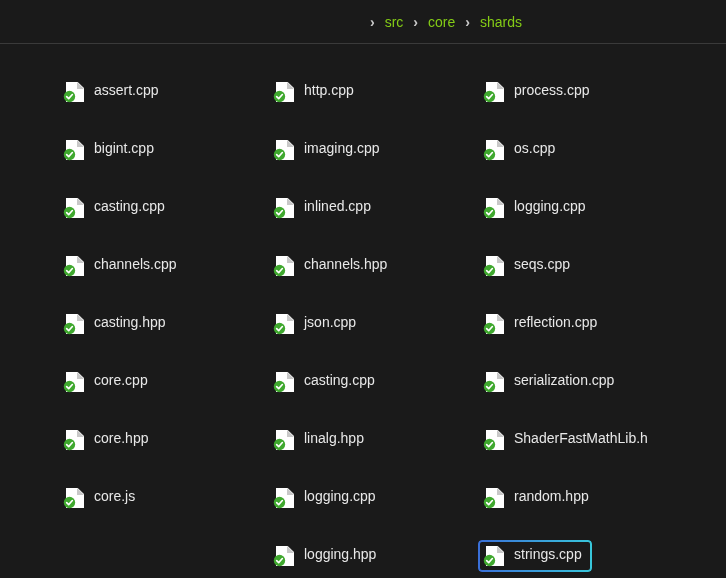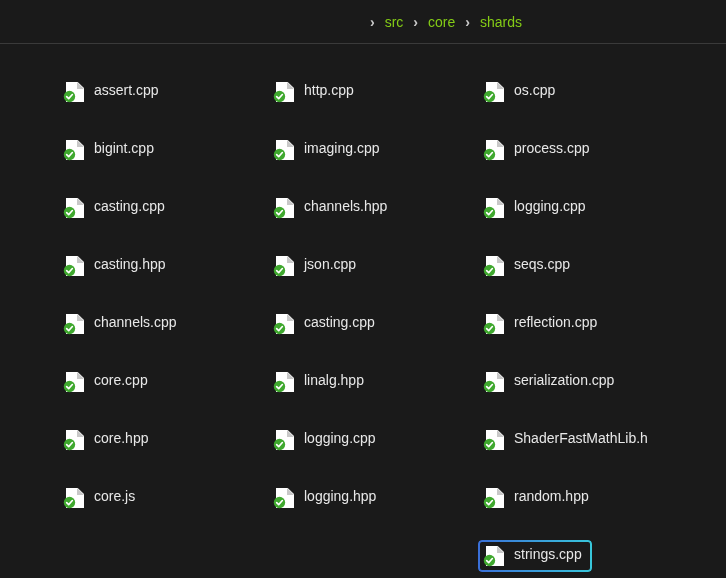--- a/index.html
+++ b/index.html
@@ -154,32 +154,32 @@
       </div>
       <div class="file-item">
         <div class="file-icon">
           <div class="file-page"></div>
           <div class="file-fold"></div>
           <svg class="badge-check" viewBox="0 0 16 16">
             <circle cx="8" cy="8" r="7" fill="#3fa82e"></circle>
             <path d="M4.5 8.2 L7 10.6 L11.5 5.6" stroke="#fff" stroke-width="2" fill="none" stroke-linecap="round" stroke-linejoin="round"></path>
           </svg>
         </div>
+        <span class="file-label">channels.cpp</span>
+      </div>
+      <div class="file-item">
+        <div class="file-icon">
+          <div class="file-page"></div>
+          <div class="file-fold"></div>
+          <svg class="badge-check" viewBox="0 0 16 16">
+            <circle cx="8" cy="8" r="7" fill="#3fa82e"></circle>
+            <path d="M4.5 8.2 L7 10.6 L11.5 5.6" stroke="#fff" stroke-width="2" fill="none" stroke-linecap="round" stroke-linejoin="round"></path>
+          </svg>
+        </div>
         <span class="file-label">casting.hpp</span>
-      </div>
-      <div class="file-item">
-        <div class="file-icon">
-          <div class="file-page"></div>
-          <div class="file-fold"></div>
-          <svg class="badge-check" viewBox="0 0 16 16">
-            <circle cx="8" cy="8" r="7" fill="#3fa82e"></circle>
-            <path d="M4.5 8.2 L7 10.6 L11.5 5.6" stroke="#fff" stroke-width="2" fill="none" stroke-linecap="round" stroke-linejoin="round"></path>
-          </svg>
-        </div>
-        <span class="file-label">channels.cpp</span>
       </div>
       <div class="file-item">
         <div class="file-icon">
           <div class="file-page"></div>
           <div class="file-fold"></div>
           <svg class="badge-check" viewBox="0 0 16 16">
             <circle cx="8" cy="8" r="7" fill="#3fa82e"></circle>
             <path d="M4.5 8.2 L7 10.6 L11.5 5.6" stroke="#fff" stroke-width="2" fill="none" stroke-linecap="round" stroke-linejoin="round"></path>
           </svg>
         </div>
@@ -233,20 +233,31 @@
       </div>
       <div class="file-item">
         <div class="file-icon">
           <div class="file-page"></div>
           <div class="file-fold"></div>
           <svg class="badge-check" viewBox="0 0 16 16">
             <circle cx="8" cy="8" r="7" fill="#3fa82e"></circle>
             <path d="M4.5 8.2 L7 10.6 L11.5 5.6" stroke="#fff" stroke-width="2" fill="none" stroke-linecap="round" stroke-linejoin="round"></path>
           </svg>
         </div>
+        <span class="file-label">inlined.cpp</span>
+      </div>
+      <div class="file-item">
+        <div class="file-icon">
+          <div class="file-page"></div>
+          <div class="file-fold"></div>
+          <svg class="badge-check" viewBox="0 0 16 16">
+            <circle cx="8" cy="8" r="7" fill="#3fa82e"></circle>
+            <path d="M4.5 8.2 L7 10.6 L11.5 5.6" stroke="#fff" stroke-width="2" fill="none" stroke-linecap="round" stroke-linejoin="round"></path>
+          </svg>
+        </div>
         <span class="file-label">channels.hpp</span>
       </div>
       <div class="file-item">
         <div class="file-icon">
           <div class="file-page"></div>
           <div class="file-fold"></div>
           <svg class="badge-check" viewBox="0 0 16 16">
             <circle cx="8" cy="8" r="7" fill="#3fa82e"></circle>
             <path d="M4.5 8.2 L7 10.6 L11.5 5.6" stroke="#fff" stroke-width="2" fill="none" stroke-linecap="round" stroke-linejoin="round"></path>
           </svg>
@@ -301,32 +312,32 @@
     <div class="column">
       <div class="file-item">
         <div class="file-icon">
           <div class="file-page"></div>
           <div class="file-fold"></div>
           <svg class="badge-check" viewBox="0 0 16 16">
             <circle cx="8" cy="8" r="7" fill="#3fa82e"></circle>
             <path d="M4.5 8.2 L7 10.6 L11.5 5.6" stroke="#fff" stroke-width="2" fill="none" stroke-linecap="round" stroke-linejoin="round"></path>
           </svg>
         </div>
+        <span class="file-label">process.cpp</span>
+      </div>
+      <div class="file-item">
+        <div class="file-icon">
+          <div class="file-page"></div>
+          <div class="file-fold"></div>
+          <svg class="badge-check" viewBox="0 0 16 16">
+            <circle cx="8" cy="8" r="7" fill="#3fa82e"></circle>
+            <path d="M4.5 8.2 L7 10.6 L11.5 5.6" stroke="#fff" stroke-width="2" fill="none" stroke-linecap="round" stroke-linejoin="round"></path>
+          </svg>
+        </div>
         <span class="file-label">os.cpp</span>
-      </div>
-      <div class="file-item">
-        <div class="file-icon">
-          <div class="file-page"></div>
-          <div class="file-fold"></div>
-          <svg class="badge-check" viewBox="0 0 16 16">
-            <circle cx="8" cy="8" r="7" fill="#3fa82e"></circle>
-            <path d="M4.5 8.2 L7 10.6 L11.5 5.6" stroke="#fff" stroke-width="2" fill="none" stroke-linecap="round" stroke-linejoin="round"></path>
-          </svg>
-        </div>
-        <span class="file-label">process.cpp</span>
       </div>
       <div class="file-item">
         <div class="file-icon">
           <div class="file-page"></div>
           <div class="file-fold"></div>
           <svg class="badge-check" viewBox="0 0 16 16">
             <circle cx="8" cy="8" r="7" fill="#3fa82e"></circle>
             <path d="M4.5 8.2 L7 10.6 L11.5 5.6" stroke="#fff" stroke-width="2" fill="none" stroke-linecap="round" stroke-linejoin="round"></path>
           </svg>
         </div>

